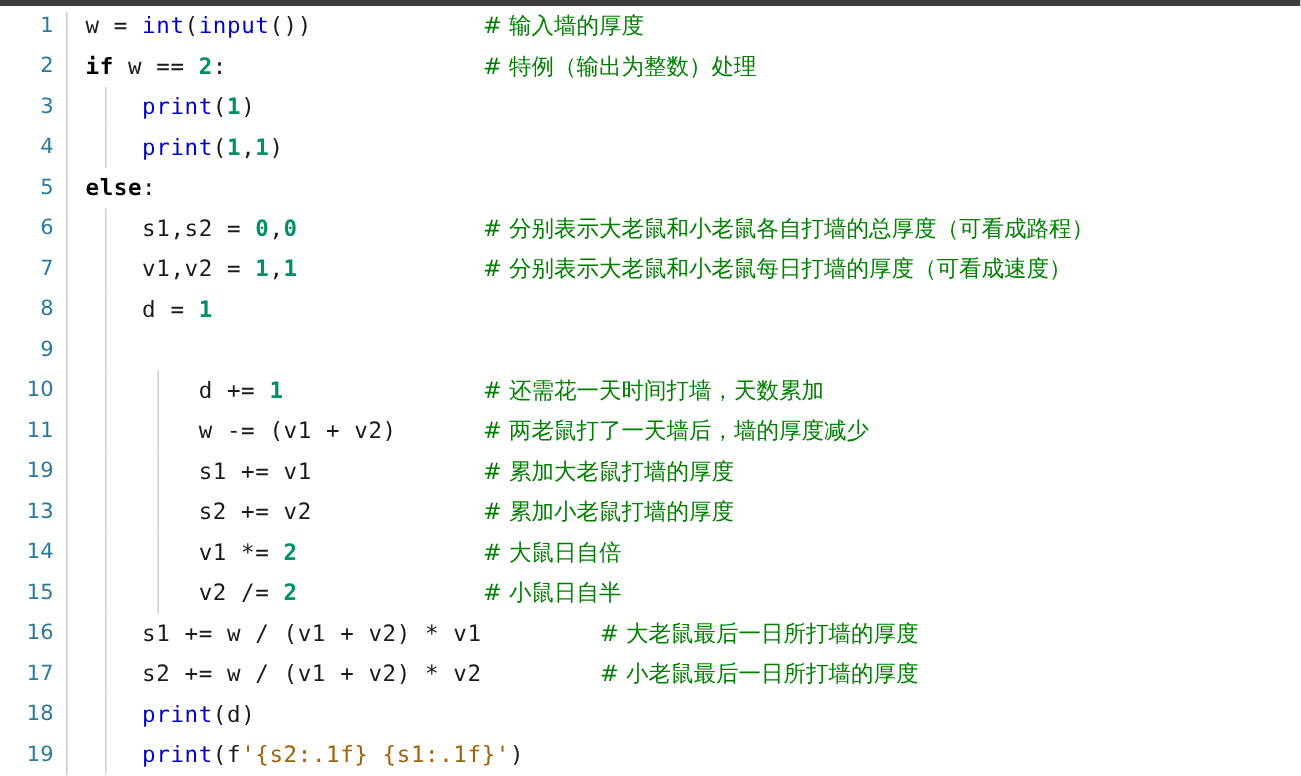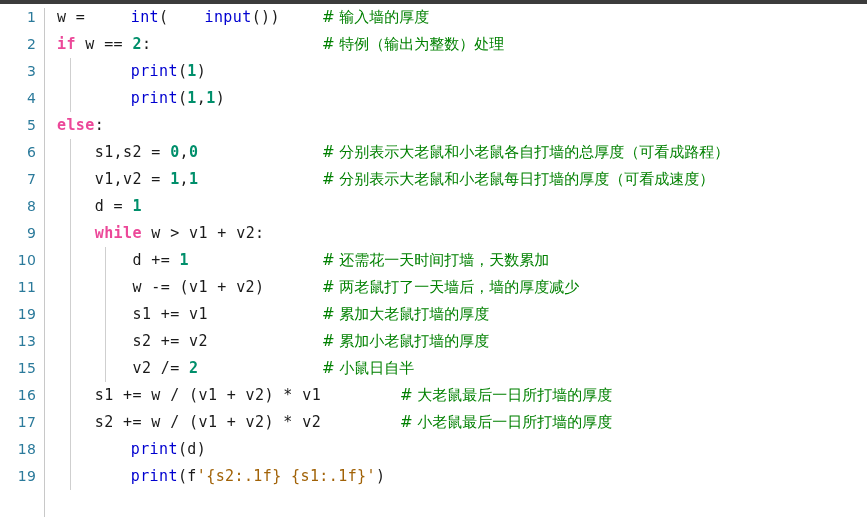--- a/index.html
+++ b/index.html
@@ -54,22 +54,22 @@
     position: absolute;
     top: 0;
     color: #008000;
     font-family: "DejaVu Sans", "Liberation Sans", sans-serif;
     font-size: 15px;
     white-space: pre;
     text-align: right;
   }
   .comment.col-a { left: 322px; }
   .comment.col-b { left: 400px; }
-  .kw   { color: #ec4899; font-weight: bold; }
-  .bfn  { color: #0000d0; margin-left: 36px; }
+  .kw   { color: #000000; font-weight: bold; }
+  .bfn  { color: #0000d0; }
   .num  { color: #008f6b; font-weight: bold; }
   .str  { color: #a16207; }
   .op   { color: #1a1a1a; }
   .guide {
     position: absolute;
     top: 0;
     width: 1px;
     height: 27px;
     background: #cfcfcf;
   }
@@ -83,24 +83,25 @@
   <div id="gutter-rule"></div>
   <div id="lines-host">
       <div class="code-line"><span class="ln">1</span><span class="code"><span class="op">w = </span><span class="bfn">int</span><span class="op">(</span><span class="bfn">input</span><span class="op">())</span></span><span class="comment col-a"># 输入墙的厚度</span></div>
       <div class="code-line"><span class="ln">2</span><span class="code"><span class="kw">if</span><span class="op"> w == </span><span class="num">2</span><span class="op">:</span></span><span class="comment col-a"># 特例（输出为整数）处理</span></div>
       <div class="code-line"><span class="ln">3</span><span class="guide g1"></span><span class="code"><span class="op">    </span><span class="bfn">print</span><span class="op">(</span><span class="num">1</span><span class="op">)</span></span></div>
       <div class="code-line"><span class="ln">4</span><span class="guide g1"></span><span class="code"><span class="op">    </span><span class="bfn">print</span><span class="op">(</span><span class="num">1</span><span class="op">,</span><span class="num">1</span><span class="op">)</span></span></div>
       <div class="code-line"><span class="ln">5</span><span class="code"><span class="kw">else</span><span class="op">:</span></span></div>
       <div class="code-line"><span class="ln">6</span><span class="guide g1"></span><span class="code"><span class="op">    s1,s2 = </span><span class="num">0</span><span class="op">,</span><span class="num">0</span></span><span class="comment col-a"># 分别表示大老鼠和小老鼠各自打墙的总厚度（可看成路程）</span></div>
       <div class="code-line"><span class="ln">7</span><span class="guide g1"></span><span class="code"><span class="op">    v1,v2 = </span><span class="num">1</span><span class="op">,</span><span class="num">1</span></span><span class="comment col-a"># 分别表示大老鼠和小老鼠每日打墙的厚度（可看成速度）</span></div>
       <div class="code-line"><span class="ln">8</span><span class="guide g1"></span><span class="code"><span class="op">    d = </span><span class="num">1</span></span></div>
-      <div class="code-line"><span class="ln">9</span><span class="guide g1"></span><span class="code"><span class="op">    </span><span class="kw">while</span><span class="op"> w &gt; v1 + v2:</span></span></div>
+      <div class="code-line"><span class="ln">9</span><span class="guide g1"></span></div>
       <div class="code-line"><span class="ln">10</span><span class="guide g1"></span><span class="guide g2"></span><span class="code"><span class="op">        d += </span><span class="num">1</span></span><span class="comment col-a"># 还需花一天时间打墙，天数累加</span></div>
       <div class="code-line"><span class="ln">11</span><span class="guide g1"></span><span class="guide g2"></span><span class="code"><span class="op">        w -= (v1 + v2)</span></span><span class="comment col-a"># 两老鼠打了一天墙后，墙的厚度减少</span></div>
       <div class="code-line"><span class="ln">19</span><span class="guide g1"></span><span class="guide g2"></span><span class="code"><span class="op">        s1 += v1</span></span><span class="comment col-a"># 累加大老鼠打墙的厚度</span></div>
       <div class="code-line"><span class="ln">13</span><span class="guide g1"></span><span class="guide g2"></span><span class="code"><span class="op">        s2 += v2</span></span><span class="comment col-a"># 累加小老鼠打墙的厚度</span></div>
+      <div class="code-line"><span class="ln">14</span><span class="guide g1"></span><span class="guide g2"></span><span class="code"><span class="op">        v1 *= </span><span class="num">2</span></span><span class="comment col-a"># 大鼠日自倍</span></div>
       <div class="code-line"><span class="ln">15</span><span class="guide g1"></span><span class="guide g2"></span><span class="code"><span class="op">        v2 /= </span><span class="num">2</span></span><span class="comment col-a"># 小鼠日自半</span></div>
       <div class="code-line"><span class="ln">16</span><span class="guide g1"></span><span class="code"><span class="op">    s1 += w / (v1 + v2) * v1</span></span><span class="comment col-b"># 大老鼠最后一日所打墙的厚度</span></div>
       <div class="code-line"><span class="ln">17</span><span class="guide g1"></span><span class="code"><span class="op">    s2 += w / (v1 + v2) * v2</span></span><span class="comment col-b"># 小老鼠最后一日所打墙的厚度</span></div>
       <div class="code-line"><span class="ln">18</span><span class="guide g1"></span><span class="code"><span class="op">    </span><span class="bfn">print</span><span class="op">(d)</span></span></div>
       <div class="code-line"><span class="ln">19</span><span class="guide g1"></span><span class="code"><span class="op">    </span><span class="bfn">print</span><span class="op">(f</span><span class="str">'{s2:.1f} {s1:.1f}'</span><span class="op">)</span></span></div>
     </div>
 </div>
 
 </body></html>

